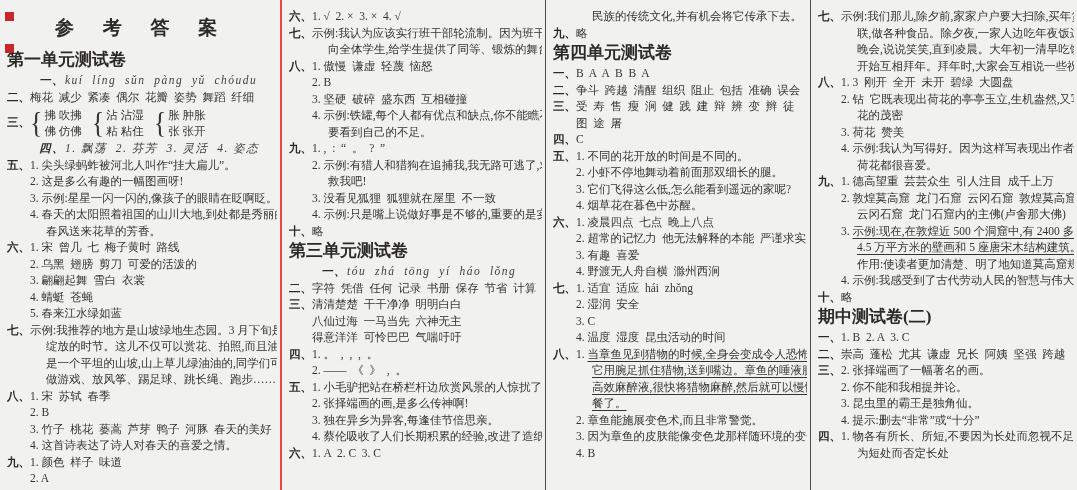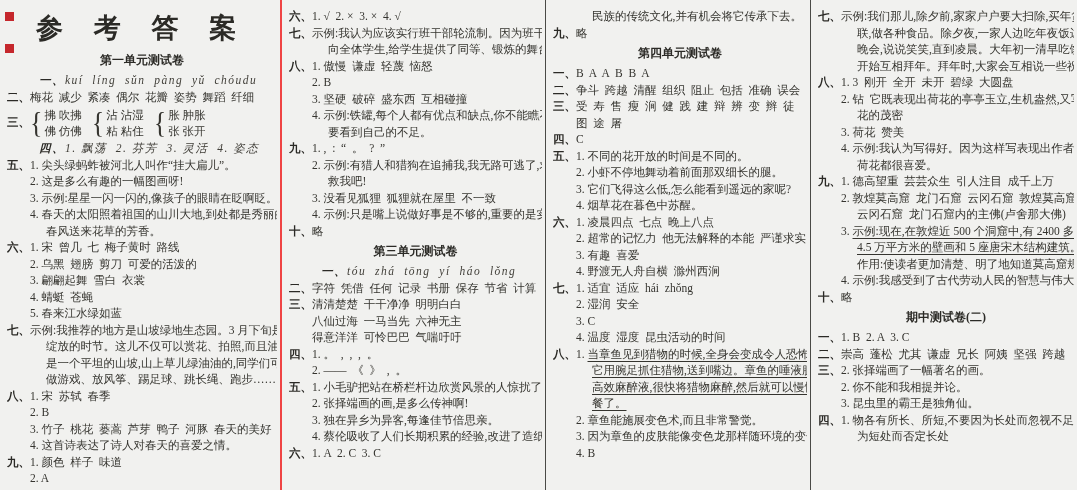--- a/index.html
+++ b/index.html
@@ -13,26 +13,26 @@
   .red-mark{position:absolute;width:9px;height:9px;background:#c5272c;left:5px;}
   .red-mark.m1{top:12px;}
   .red-mark.m2{top:44px;}
   .columns{display:flex;width:1077px;height:490px;}
   .col{box-sizing:border-box;padding:8px 3px 0 7px;overflow:hidden;}
   .col1{width:280px;}
   .col2{width:265px;border-left:2px solid #ef4444;}
   .col3{width:265px;border-left:1px solid #4a4a46;}
   .col4{width:267px;border-left:1px solid #4a4a46;}
   .t-title{
-    font-size:27px;font-weight:bold;text-align:center;
+    font-size:19px;font-weight:bold;text-align:center;
     line-height:40px;height:40px;letter-spacing:12px;
     white-space:nowrap;overflow:hidden;color:#2b2a26;
   }
   .t-h{
-    font-size:12px;font-weight:bold;text-align:center;
+    font-size:17px;font-weight:bold;text-align:left;
     line-height:24px;height:24px;white-space:pre;overflow:hidden;color:#2b2a26;
   }
   .ln{
     font-size:11.5px;line-height:16.5px;height:16.5px;
     white-space:pre;overflow:hidden;
   }
   .ind0{padding-left:0;}
   .ind1{padding-left:23px;}
   .ind2{padding-left:39px;}
   .lbl{font-weight:bold;color:#2b2a26;}
@@ -157,17 +157,18 @@
         <div class="ln ind2"><span class="ul">4.5 万平方米的壁画和 5 座唐宋木结构建筑。</span></div>
         <div class="ln ind2"><span>作用:使读者更加清楚、明了地知道莫高窟规模的宏大。</span></div>
         <div class="ln ind1"><span>4. 示例:我感受到了古代劳动人民的智慧与伟大。</span></div>
         <div class="ln ind0"><span class="lbl">十、</span><span>略</span></div>
         <div class="t-h">期中测试卷(二)</div>
         <div class="ln ind0"><span class="lbl">一、</span><span>1. B  2. A  3. C</span></div>
         <div class="ln ind0"><span class="lbl">二、</span><span>崇高  蓬松  尤其  谦虚  兄长  阿姨  坚强  跨越</span></div>
         <div class="ln ind0"><span class="lbl">三、</span><span>2. 张择端画了一幅著名的画。</span></div>
         <div class="ln ind1"><span>2. 你不能和我相提并论。</span></div>
         <div class="ln ind1"><span>3. 昆虫里的霸王是独角仙。</span></div>
+        <div class="ln ind1"><span>4. 提示:删去“非常”或“十分”</span></div>
         <div class="ln ind0"><span class="lbl">四、</span><span>1. 物各有所长、所短,不要因为长处而忽视不足,也不要因</span></div>
         <div class="ln ind2"><span>为短处而否定长处</span></div>
       </div>
   </div>
 </div>
 
 </body></html>

